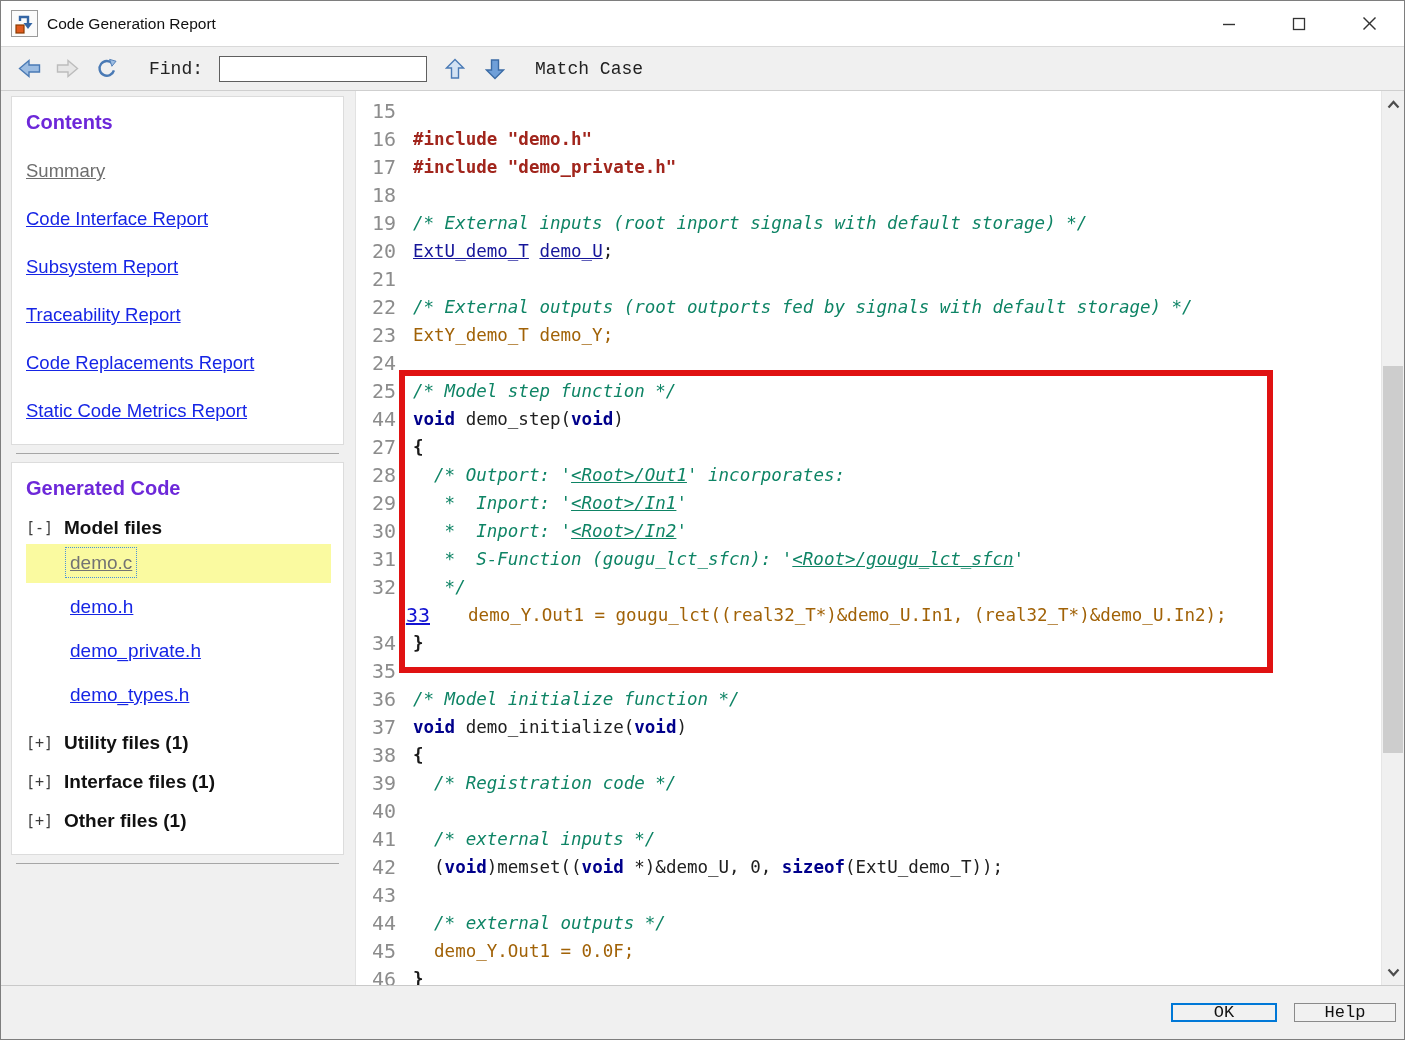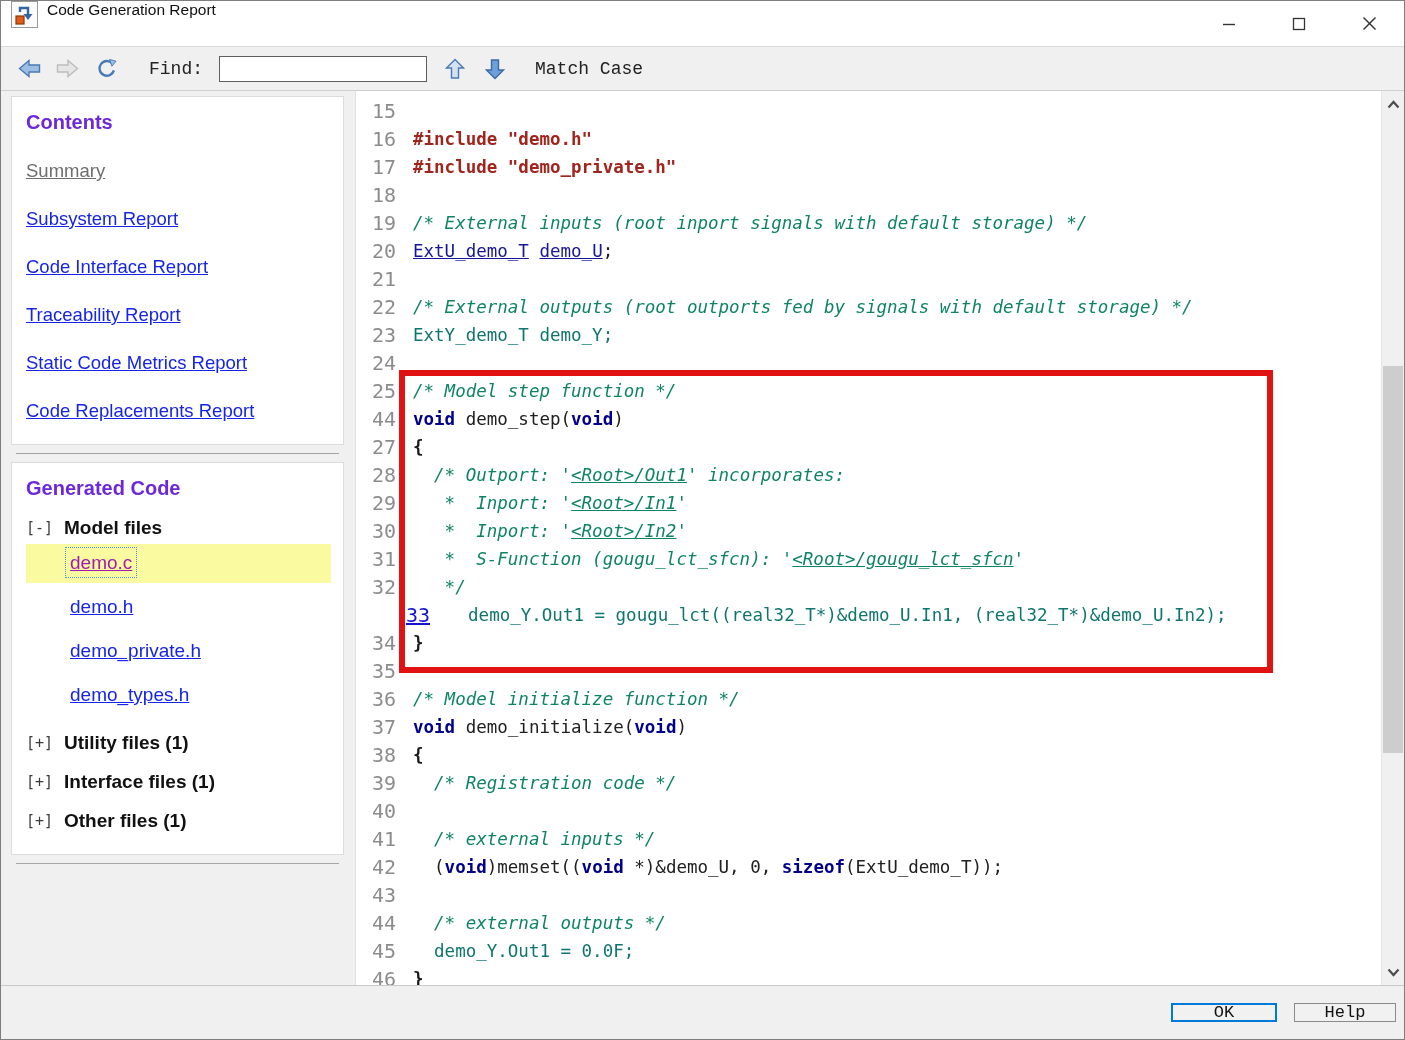--- a/index.html
+++ b/index.html
@@ -3,21 +3,21 @@
 <meta charset="utf-8">
 <style>
   * { margin:0; padding:0; box-sizing:border-box; }
   html,body { background:#cccccc; }
   .window{
     width:1405px; height:1040px; position:relative; background:#fff;
     border:1px solid #7e7e7e; overflow:hidden;
     font-family:"Liberation Sans", sans-serif;
   }
   
-  .titlebar{ height:45px; background:#fff; display:flex; padding-left:10px; }
+  .titlebar{ height:45px; background:#fff; display:flex; align-items:center; padding-left:10px; }
   .app-icon{ width:27px; height:27px; margin-right:9px; flex:none; }
   .title-text{ font-size:15.5px; color:#101010; }
   .win-controls{ margin-left:auto; display:flex; height:100%; }
   .win-btn{ width:70px; height:100%; display:flex; align-items:center; justify-content:center; cursor:default; }
   
   .toolbar{
     height:45px; background:#f0f0f0; border-top:1px solid #d9d9d9; border-bottom:1px solid #cfcfcf;
     display:flex; align-items:center;
   }
   .tb-icon{ width:24px; height:22px; margin-left:14px; display:flex; align-items:center; justify-content:center; }
@@ -39,37 +39,37 @@
   .sep{ border:none; border-top:1px solid #a6a6a6; margin:8px 5px; }
   .side-heading{ font-size:20px; font-weight:bold; color:#6d28d9; }
   .side-link{ display:block; margin-top:26px; font-size:18.5px; color:#1625e5; text-decoration:underline; cursor:pointer; }
   .side-link.current{ color:#6e6e6e; }
   .group-row{ margin-top:17px; display:flex; align-items:center; cursor:pointer; }
   .marker{ font-family:"DejaVu Sans Mono", monospace; font-size:15px; color:#3c3c3c; width:38px; flex:none; }
   .group-label{ font-size:19px; font-weight:bold; color:#111; }
   .file-row{ margin-top:5px; padding:8px 0 9px 44px; }
   .file-row.selected{ background:#fafaa0; }
   .file-link{ font-size:19px; color:#1625e5; text-decoration:underline; cursor:pointer; }
-  .file-row.selected .file-link{ color:#a21caf; outline:1px dotted #4a90d9; outline-offset:4px; }
+  .file-row.selected .file-link{ color:#737373; outline:1px dotted #4a90d9; outline-offset:4px; }
   
   .codearea{
     flex:1; padding-top:6px; overflow:hidden; background:#fff;
     font-family:"DejaVu Sans Mono", monospace; font-size:17.5px; line-height:28px;
   }
   .line{ display:flex; height:28px; white-space:pre; }
   .ln{
     width:40px; flex:none; text-align:right; margin-right:17px;
     font-size:20px; color:#8c8c8c;
   }
   .ln-link{ color:#1414d2; text-decoration:underline; cursor:pointer;margin-left:34px; }
   .tk-pp { color:#a1251c; font-weight:bold; }
   .tk-cmt{ color:#0e8465; font-style:italic; }
   .tk-kw { color:#00008b; font-weight:bold; }
   .tk-code{ color:#202020; }
-  .tk-nav{ color:#0f766e; }
+  .tk-nav{ color:#a16207; }
   .tk-b  { color:#1a1a1a; font-weight:bold; }
   .tk-lnk{ color:#16169a; text-decoration:underline; cursor:pointer; }
   .tk-clk{ color:#0e8465; font-style:italic; text-decoration:underline; cursor:pointer; }
   
   .red-rect{
     position:absolute; left:398px; top:279px; width:874px; height:303px;
     border:6px solid #e01212; pointer-events:none; z-index:5;
   }
   
   .scrollbar{ width:23px; flex:none; background:#f0f0f0; position:relative; border-left:1px solid #e6e6e6; }
@@ -156,25 +156,25 @@
     <span class="match-case">Match Case</span>
   </div>
 
   <div class="main">
 
     <div class="sidebar">
       <div class="card">
         <div class="side-heading">Contents</div>
         <div id="contents-links">
             <a class="side-link current">Summary</a>
+            <a class="side-link">Code Interface Report</a>
             <a class="side-link">Subsystem Report</a>
-            <a class="side-link">Code Interface Report</a>
             <a class="side-link">Traceability Report</a>
+            <a class="side-link">Code Replacements Report</a>
             <a class="side-link">Static Code Metrics Report</a>
-            <a class="side-link">Code Replacements Report</a>
           </div>
       </div>
       <hr class="sep">
       <div class="card">
         <div class="side-heading">Generated Code</div>
         <div class="group-row">
           <span class="marker">[-]</span>
           <span class="group-label">Model files</span>
         </div>
         <div id="file-list">

